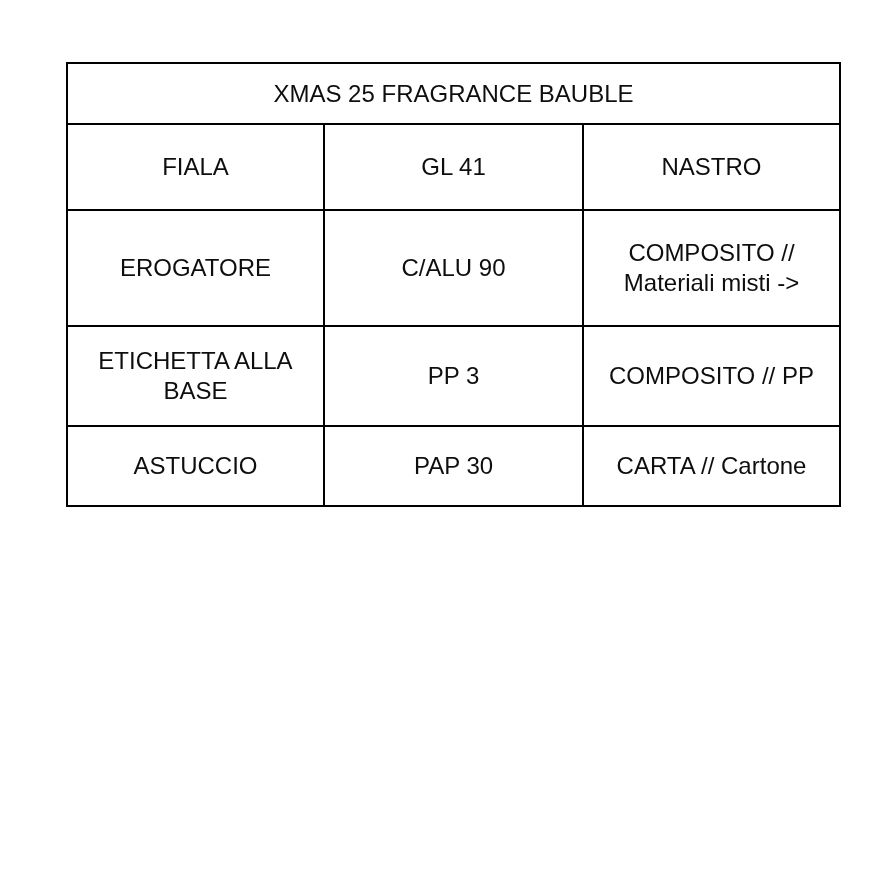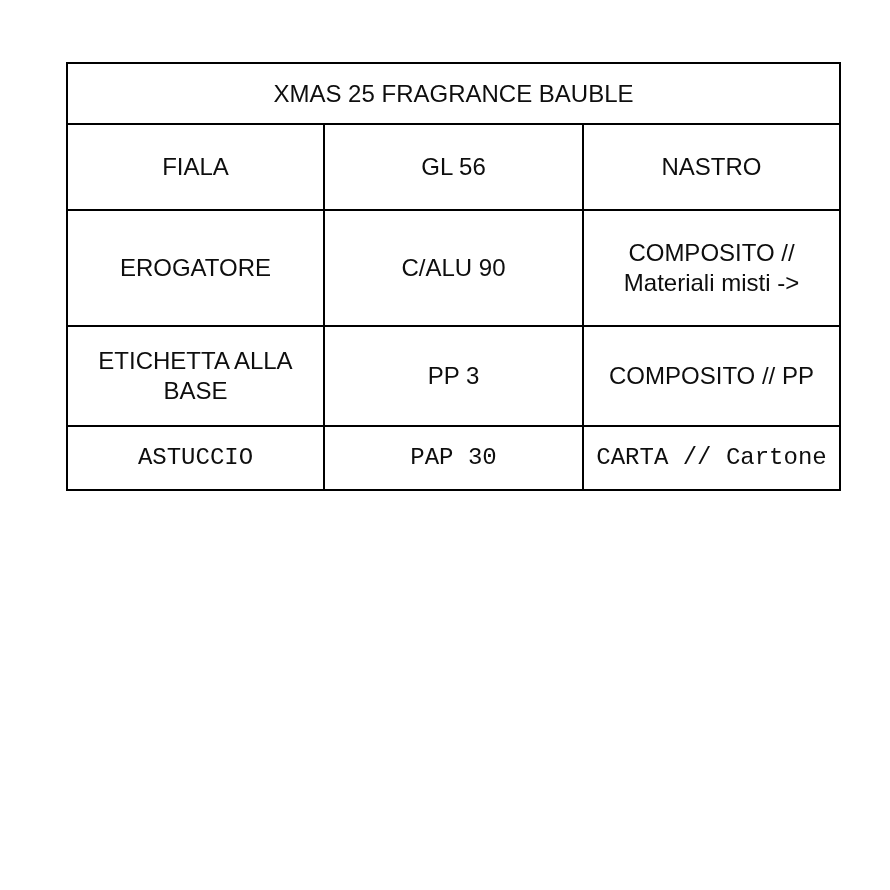--- a/index.html
+++ b/index.html
@@ -34,39 +34,39 @@
     padding: 6px 12px;
     vertical-align: middle;
     font-weight: 400;
     word-wrap: break-word;
   }
   tr.row-title  { height: 61px; }
   tr.row-1      { height: 80px; }
   tr.row-2      { height: 86px; }
   tr.row-3      { height: 116px; }
   tr.row-4      { height: 100px; }
-  tr.row-5      { height: 64px; font-family: Liberation Mono, monospace; }
+  tr.row-5      { height: 80px; }
 </style>
 </head>
 <body>
 
 <div class="canvas">
   <table class="spec-table">
     <colgroup>
       <col style="width:257px">
       <col style="width:259px">
       <col style="width:257px">
     </colgroup>
     <tbody>
       <tr class="row-title">
         <td colspan="3">XMAS 25 FRAGRANCE BAUBLE</td>
       </tr>
       <tr class="row-2">
         <td>FIALA</td>
-        <td>GL 56</td>
+        <td>GL 41</td>
         <td>NASTRO</td>
       </tr>
       <tr class="row-3">
         <td>EROGATORE</td>
         <td>C/ALU 90</td>
         <td>COMPOSITO // Materiali misti -&gt;</td>
       </tr>
       <tr class="row-4">
         <td>ETICHETTA ALLA BASE</td>
         <td>PP 3</td>

